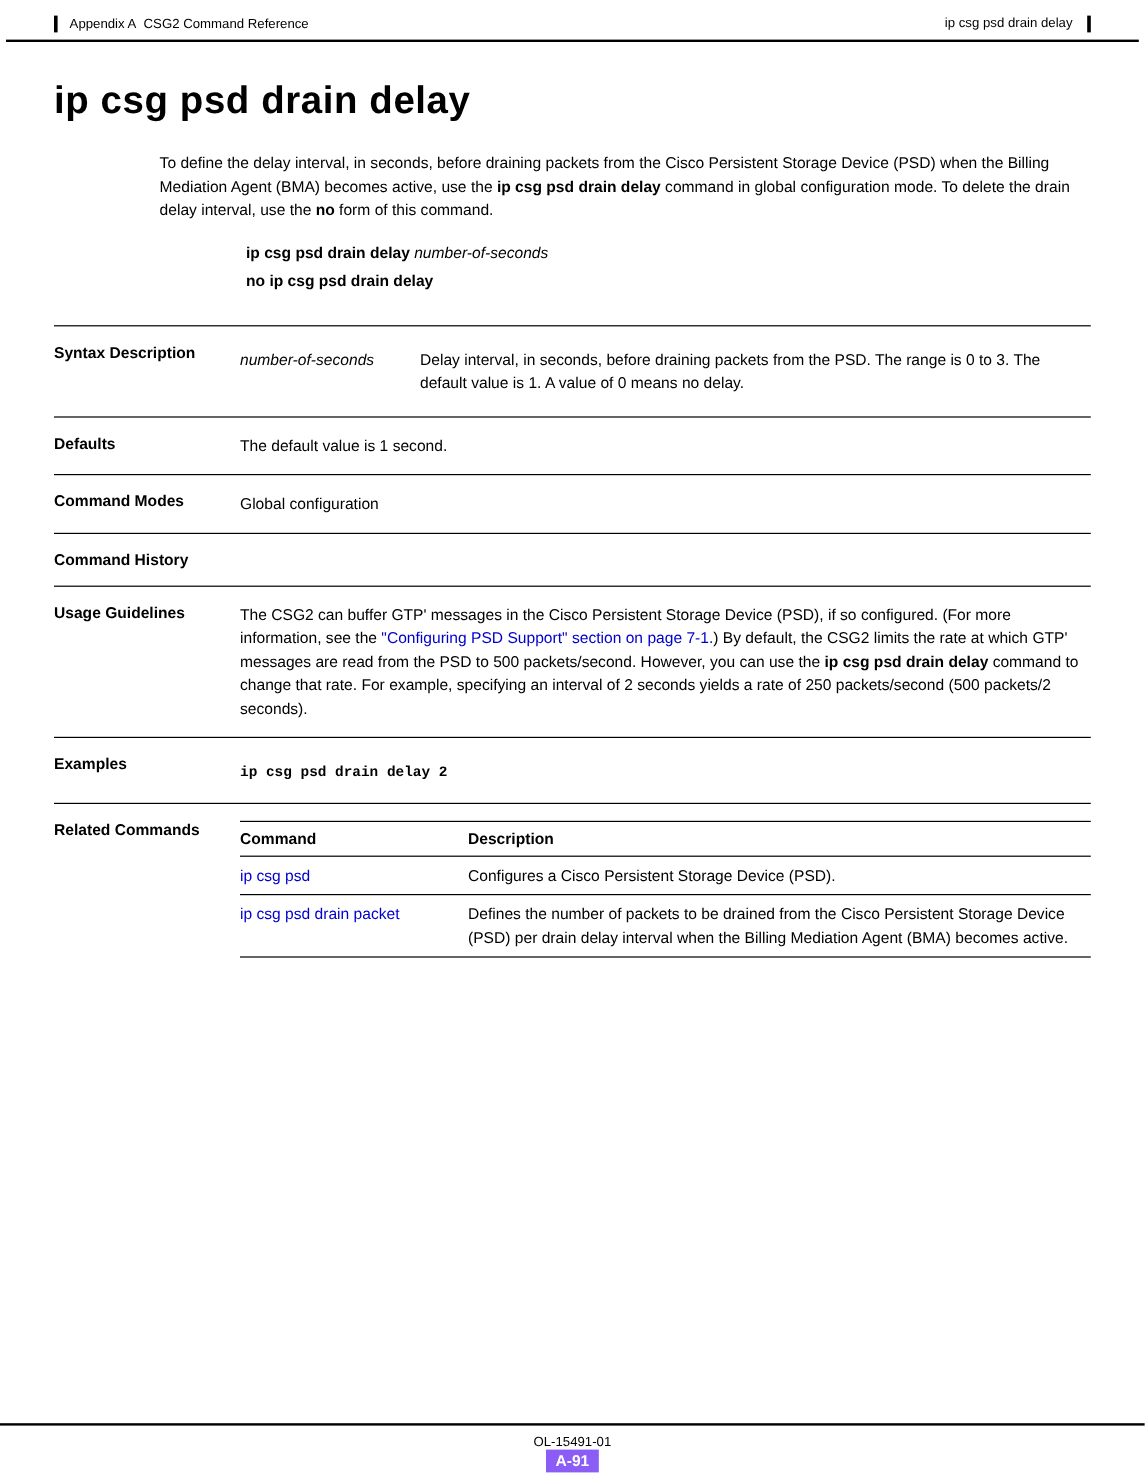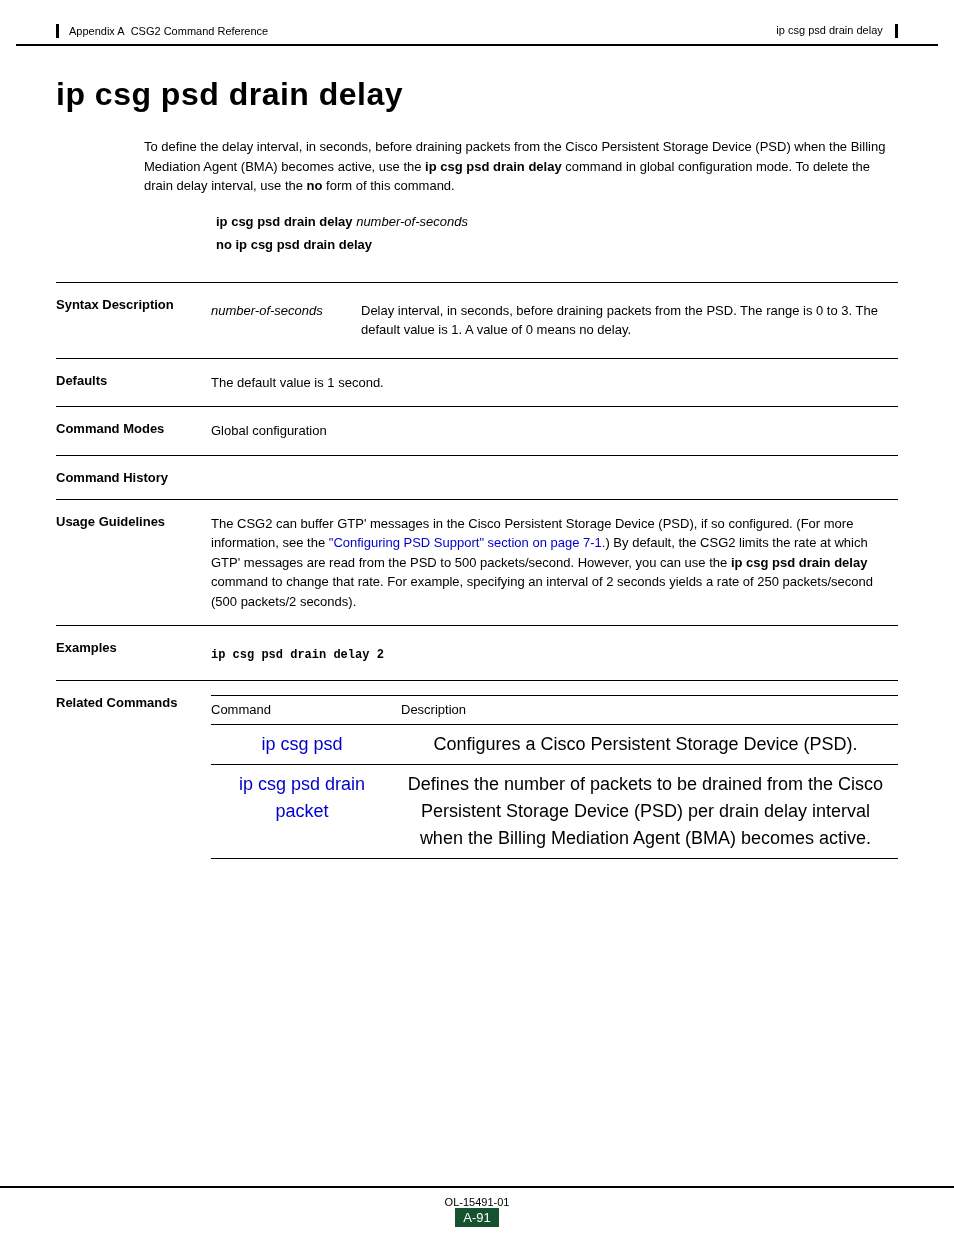--- a/index.html
+++ b/index.html
@@ -9,21 +9,21 @@
       color: #000;
       background: #fff;
       width: 954px;
       min-height: 1235px;
       position: relative;
     }
 
     .page-wrapper {
       width: 954px;
       min-height: 1235px;
-      padding: 16px;
+      padding: 5px;
       position: relative;
     }
 
     
     .page-header {
       display: flex;
       justify-content: space-between;
       align-items: center;
       padding: 8px 40px 6px 40px;
       border-bottom: 2px solid #000;
@@ -61,25 +61,25 @@
     }
     .footer-center {
       position: absolute;
       left: 50%;
       transform: translateX(-50%);
       font-size: 11px;
       font-weight: bold;
       text-align: center;
     }
     .footer-right-box {
-      background: #14532d;
+      background: #8b5cf6;
       color: #fff;
       padding: 2px 8px;
       font-size: 13px;
-      font-weight: normal;
+      font-weight: bold;
     }
 
     
     .content {
       padding: 30px 40px 80px 40px;
     }
 
     
     .page-title {
       font-size: 32px;
@@ -170,33 +170,32 @@
       width: 130px;
     }
 
     
     .related-table {
       width: 100%;
       border-collapse: collapse;
     }
     .related-table th {
       text-align: left;
-      font-weight: normal;
+      font-weight: bold;
       font-size: 13px;
       padding: 4px 8px 4px 0;
       border-top: 1px solid #000;
       border-bottom: 1px solid #000;
       margin-left: 36px;
     }
     .related-table td {
       padding: 6px 8px 6px 0;
-      font-size: 18px;
+      font-size: 13px;
       vertical-align: top;
       border-bottom: 1px solid #000;
-      text-align: center;
     }
     .related-table .cmd-col {
       width: 190px;
     }
     .link-blue {
       color: #0000cc;
       text-decoration: none;
     }
 
     

